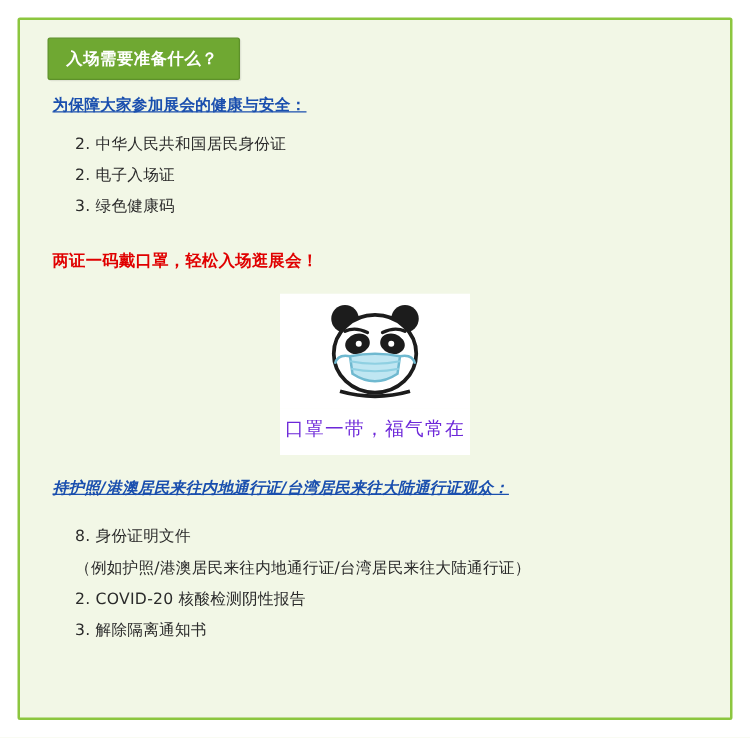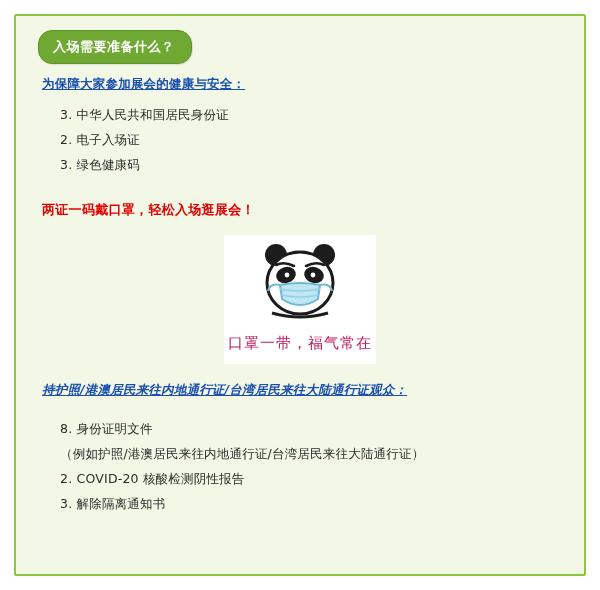--- a/index.html
+++ b/index.html
@@ -34,21 +34,21 @@
     position: absolute;
     top: 14px;
     left: 22px;
     background: #6fa832;
     border: 1px solid #5d9129;
     color: #ffffff;
     font-size: 13px;
     font-weight: bold;
     letter-spacing: 0.5px;
     padding: 7px 16px 7px 14px;
-    border-radius: 14px;
+    border-radius: 2px;
     box-shadow: 1px 1px 0 rgba(0,0,0,0.08);
   }
   .content {
     padding: 56px 26px 20px 26px;
     color: #3b3b3b;
     font-size: 12.5px;
     line-height: 1.95;
   }
   .intro {
     margin: 0 0 22px 0;
@@ -104,21 +104,21 @@
     width: 152px;
     height: 92px;
     background: #ffffff;
     position: relative;
     margin: 0 auto;
   }
   .caption {
     display: block;
     font-family: "DejaVu Serif", "Liberation Serif", serif;
     font-size: 15px;
-    color: #be185d;
+    color: #6d28d9;
     background: #ffffff;
     padding: 2px 4px 6px 4px;
     letter-spacing: 1px;
   }
   .sec2 {
     font-style: italic;
   }
   .spacer-sm { height: 8px; }
 </style>
 </head>
@@ -129,21 +129,21 @@
 
     <div class="header-bar">
       <span>入场需要准备什么？</span>
     </div>
 
     <div class="content">
 
 
       <div class="sec-title">为保障大家参加展会的健康与安全：</div>
       <ul class="list">
-        <li>3. 中华人民共和国居民身份证</li>
+        <li>2. 中华人民共和国居民身份证</li>
         <li>2. 电子入场证</li>
         <li>3. 绿色健康码</li>
       </ul>
 
       <div class="slogan">两证一码戴口罩，轻松入场逛展会！</div>
 
       <div class="figure">
         <div class="panda-box">
           <svg width="152" height="92" viewBox="0 0 152 92" xmlns="http://www.w3.org/2000/svg">
             <rect x="0" y="0" width="152" height="92" fill="#ffffff"></rect>

